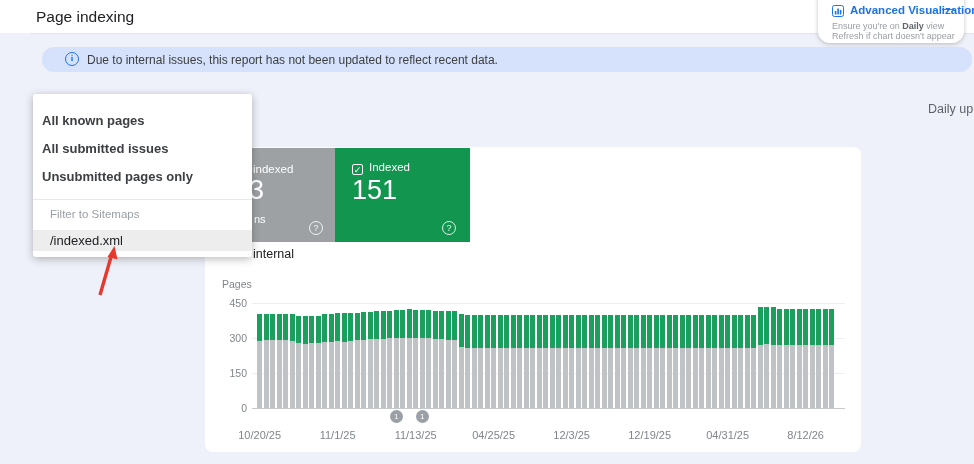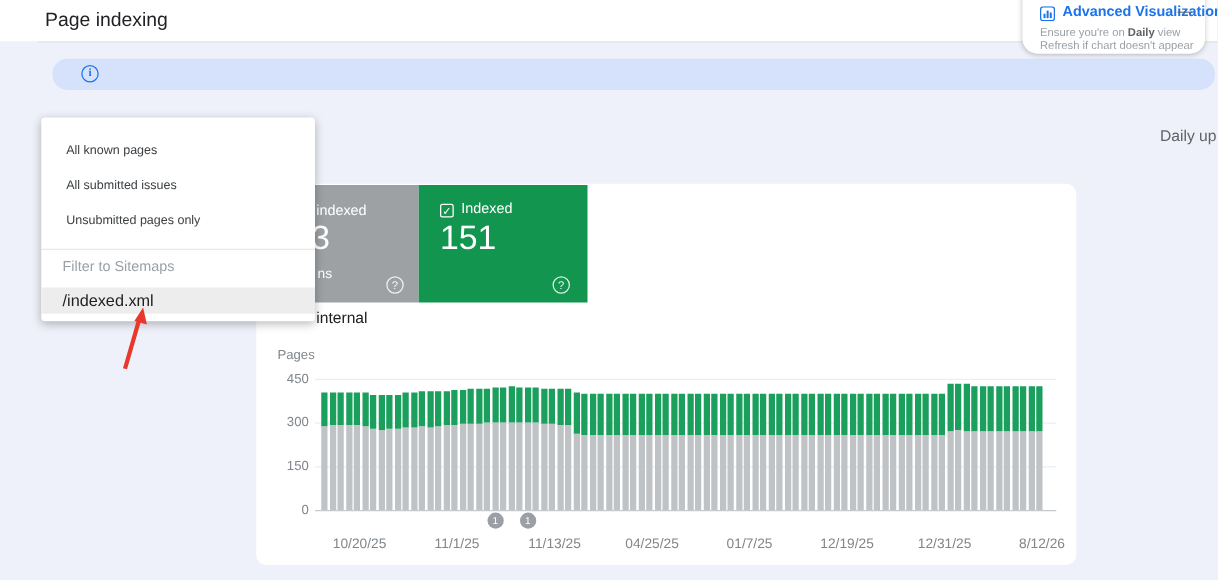--- a/index.html
+++ b/index.html
@@ -39,42 +39,43 @@
 
   .impressions { position:absolute; left:48px; top:100px; font-size:12.5px; color:#202124; }
 
   .axis-title { position:absolute; left:17px; top:131px; font-size:10.5px; color:#80868b; }
   .ytick { position:absolute; width:32px; text-align:right; font-size:10.5px; color:#80868b; }
   .gridline { position:absolute; left:47px; width:593px; height:1px; background:#eceef0; }
   .axisline { position:absolute; left:47px; top:261px; width:593px; height:1px; background:#c5c9cc; }
   .bars-layer { position:absolute; left:52px; top:156px; width:582px; height:105px; }
   .bar { position:absolute; bottom:0; width:5.3px; }
   .bar-seg { position:absolute; left:0; width:100%; }
-  .xtick { position:absolute; top:282px; transform:translateX(-50%); font-size:11px; color:#80868b; white-space:nowrap;margin-left:28px; }
+  .xtick { position:absolute; top:282px; transform:translateX(-50%); font-size:11px; color:#80868b; white-space:nowrap; }
   .marker { position:absolute; top:263px; width:13px; height:13px; border-radius:50%; background:#9aa0a6; color:#fff; font-size:8px; text-align:center; line-height:13px; }
 
   .dropdown { position:absolute; left:33px; top:94px; width:219px; height:163px; background:#ffffff; border-radius:3px; box-shadow:0 2px 8px rgba(0,0,0,.28); z-index:50; }
-  .dd-item { position:absolute; left:0; width:100%; height:28px; line-height:28px; padding-left:20px; font-size:10px; color:#3c4043; cursor:default; }
+  .dd-item { position:absolute; left:0; width:100%; height:28px; line-height:28px; padding-left:9px; font-size:13px; color:#3c4043; cursor:default;font-weight:bold; }
   .dd-divider { position:absolute; left:0; top:105px; width:100%; height:1px; background:#e8e8e8; }
   .dd-section { position:absolute; left:17px; top:114px; font-size:11.5px; color:#9aa0a6; }
   .dd-selected { position:absolute; left:0; top:136px; width:100%; height:21px; line-height:21px; padding-left:17px; font-size:13px; color:#202124; background:#ededed; }
 
   .arrow-svg { position:absolute; left:88px; top:235px; z-index:60; }
 </style>
 </head>
 <body>
 
 <div id="screen">
 
   <div class="topbar"></div>
   <div class="page-title">Page indexing</div>
   <div class="top-divider"></div>
 
   <div class="banner">
     <span class="info-icon">i</span>
+    <span class="banner-text">Due to internal issues, this report has not been updated to reflect recent data.</span>
   </div>
 
   <div class="last-updated">Daily up</div>
 
   <div class="panel">
 
     <div class="card card-gray">
       <span class="card-label" style="left:48px; top:15px;">indexed</span>
       <span class="card-value" style="left:44px; top:27px;">3</span>
       <span class="card-sub" style="left:49px; top:65px;">ns</span>
@@ -456,23 +457,23 @@
         <div class="bar" style="left: 572px;">
           <div class="bar-seg" style="bottom: 0px; height: 62.5333px; background: rgb(192, 195, 198);"></div>
           <div class="bar-seg" style="bottom: 62.5333px; height: 36.6333px; background: rgb(26, 160, 92);"></div>
         </div>
       </div>
     <div id="xaxis">
         <div class="xtick" style="left: 54.65px;">10/20/25</div>
         <div class="xtick" style="left: 132.65px;">11/1/25</div>
         <div class="xtick" style="left: 210.65px;">11/13/25</div>
         <div class="xtick" style="left: 288.65px;">04/25/25</div>
-        <div class="xtick" style="left: 366.65px;">01/7/25</div>
+        <div class="xtick" style="left: 366.65px;">12/3/25</div>
         <div class="xtick" style="left: 444.65px;">12/19/25</div>
-        <div class="xtick" style="left: 522.65px;">12/31/25</div>
+        <div class="xtick" style="left: 522.65px;">04/31/25</div>
         <div class="xtick" style="left: 600.65px;">8/12/26</div>
       </div>
     <div id="markers">
         <div class="marker" style="left: 184.65px;">1</div>
         <div class="marker" style="left: 210.65px;">1</div>
       </div>
   </div>
 
   <div class="dropdown">
     <div id="dd-items">

